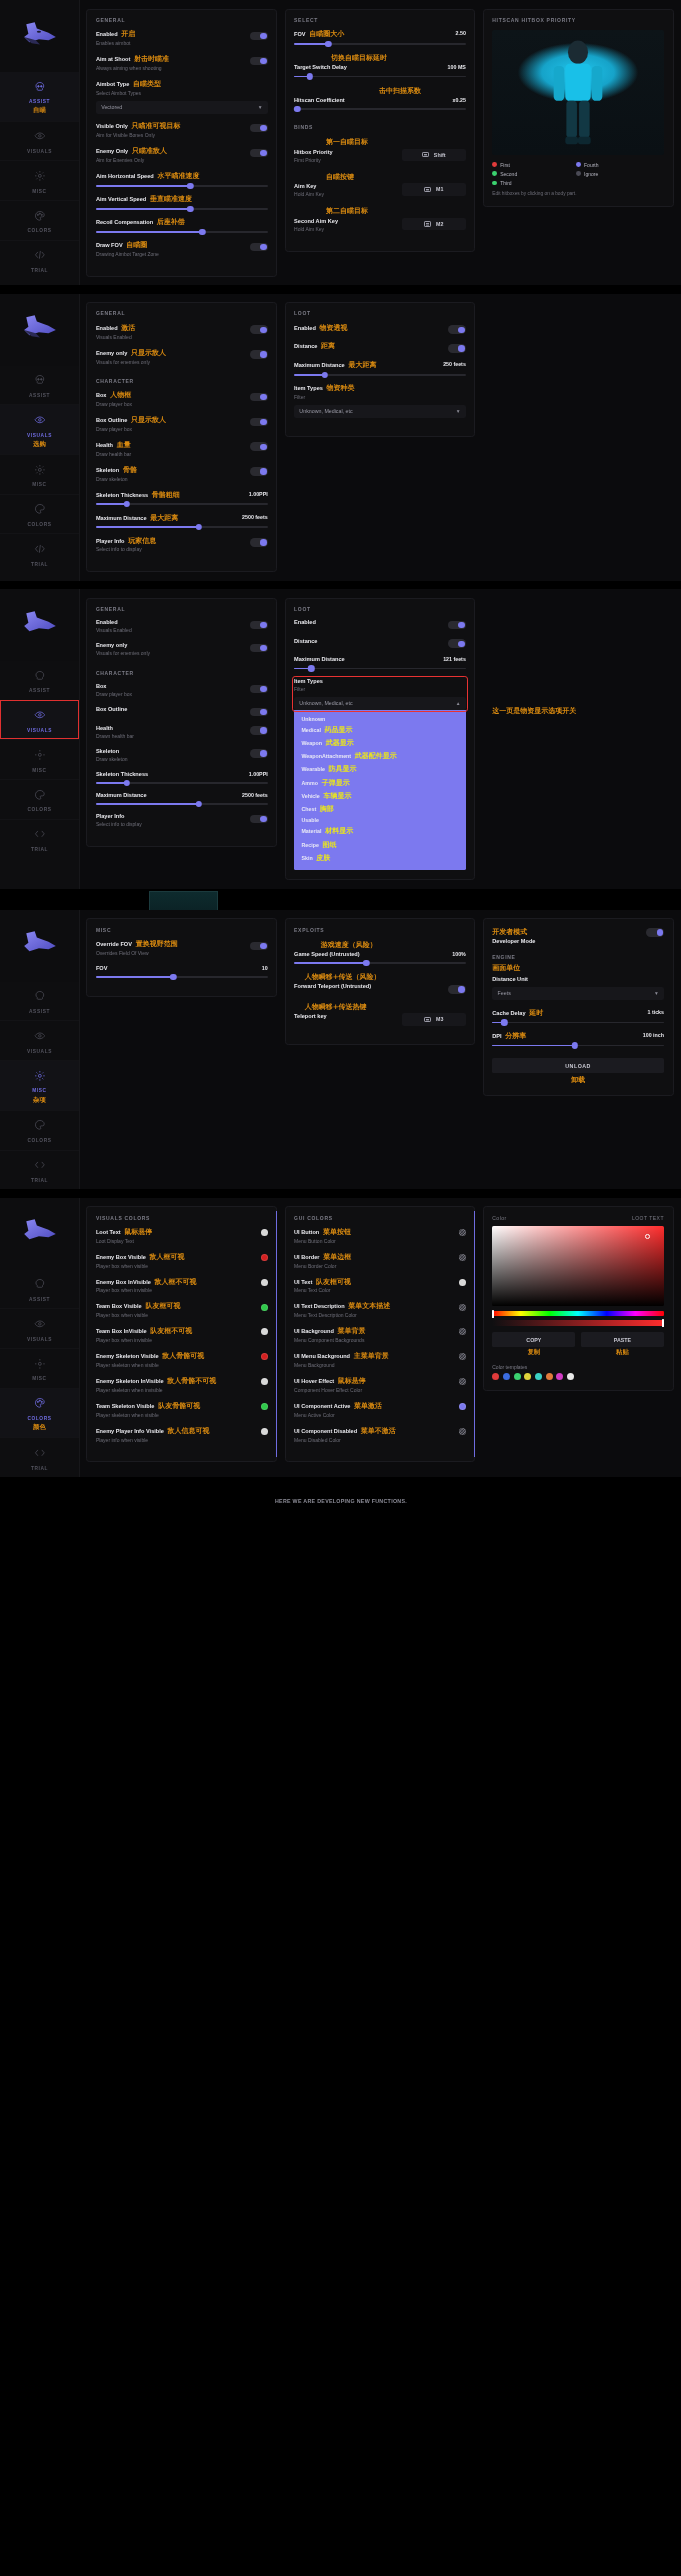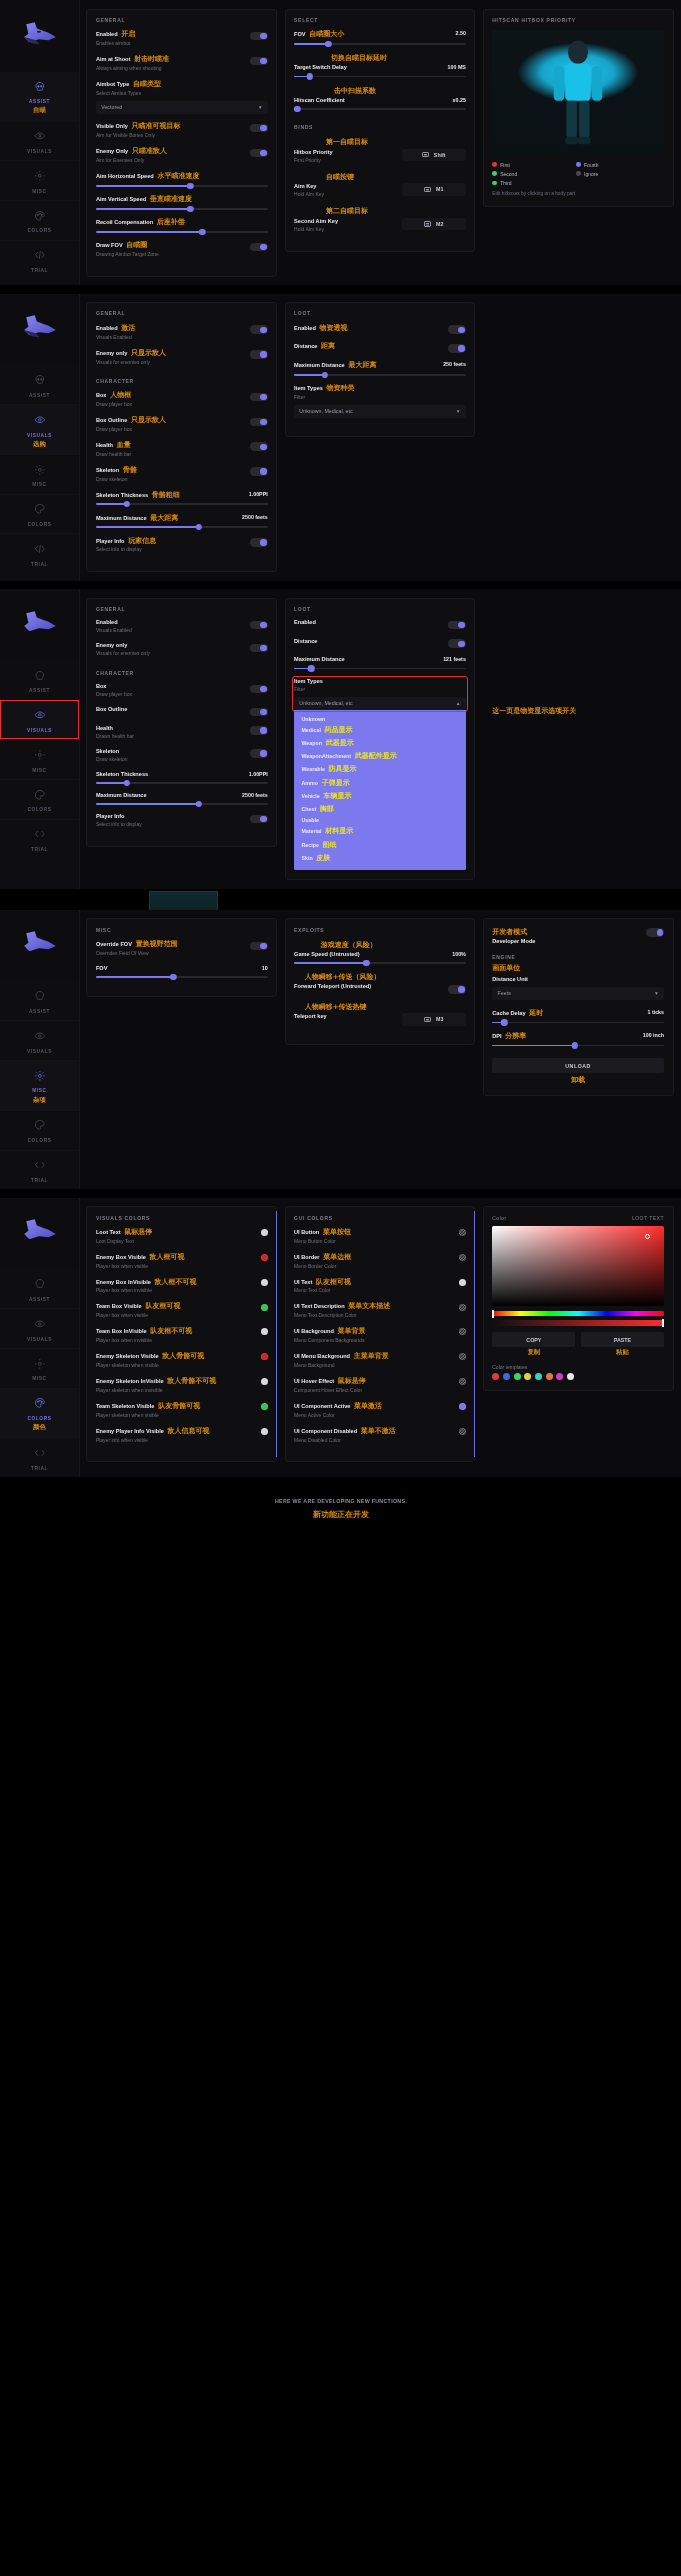--- a/index.html
+++ b/index.html
@@ -371,21 +371,21 @@
               <div class="lbl">Target Switch Delay</div>
           <div class="val">100 MS</div>
             </div>
           <div class="sl">
               <div class="fill" style="width:9%"></div>
               <div class="knob" style="left:9%"></div>
             </div>
         </div>
 
         <div class="row">
-          <div class="cn" style="margin:0 0 1.1px 40px; display:block;">击中扫描系数</div>
+          <div class="cn" style="margin:0 0 1.1px 40px; display:block;text-align:center;">击中扫描系数</div>
           <div class="row-flex">
               <div class="lbl">Hitscan Coefficient</div>
           <div class="val">x0.25</div>
             </div>
           <div class="sl">
               <div class="fill" style="width:2%"></div>
               <div class="knob" style="left:2%"></div>
             </div>
         </div>
 
@@ -1285,17 +1285,16 @@
           <i style="background:#e07a3b"></i>
           <i style="background:#d13bc4"></i>
           <i style="background:#e8e8e8"></i>
         </div>
       </div>
     </div>
   </div>
 
   <div class="devfoot">
     <div class="en">HERE WE ARE DEVELOPING NEW FUNCTIONS.</div>
-    <div class="cn2">新功能正在开发</div>
   </div>
 
 </div>
 
 
 </body></html>

